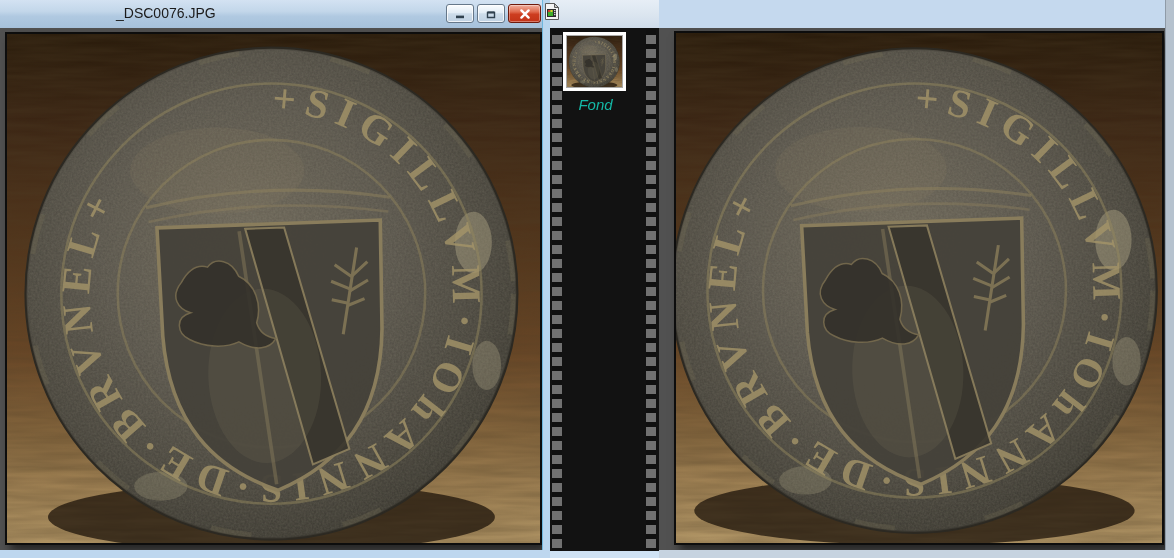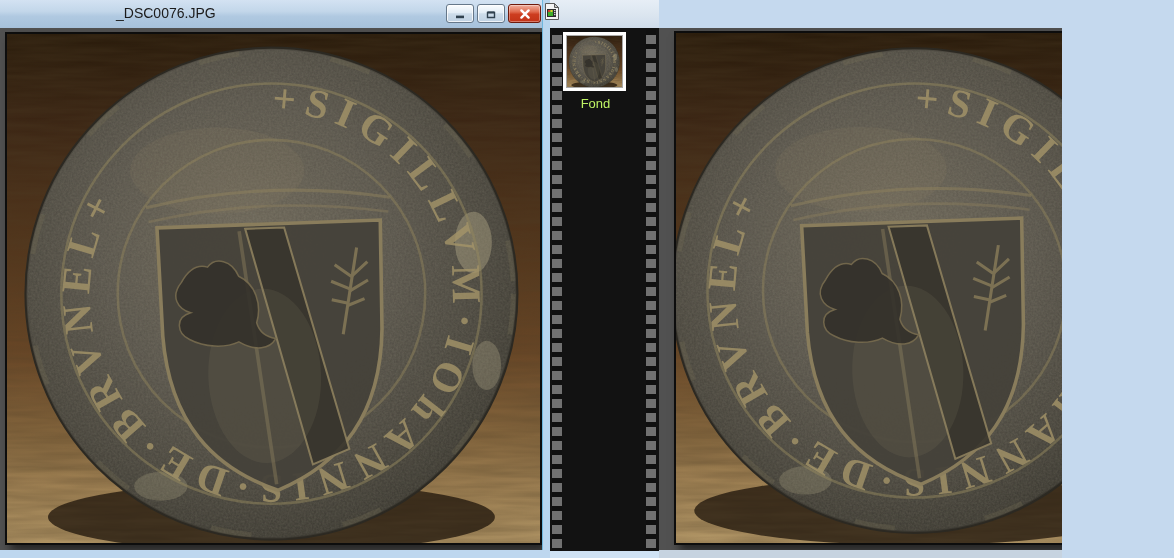--- a/index.html
+++ b/index.html
@@ -1,16 +1,16 @@
 <!DOCTYPE html>
 <html><head>
 <meta charset="utf-8">
 <style>
   html,body{margin:0;padding:0;background:#c5d9ee;font-family:"Liberation Sans",sans-serif;}
-  .stage{position:relative;width:1062px;height:558px;overflow:hidden;background:#c5d9ee;}
+  .stage{position:relative;width:1174px;height:558px;overflow:hidden;background:#c5d9ee;}
   .win{position:absolute;top:0;height:558px;}
   svg{display:block;}
 
   
   .win-left{left:0;width:551px;}
   .win-right{left:659px;width:515px;}
 
   .titlebar{position:relative;height:28px;border-bottom:1px solid #69839c;
     background:linear-gradient(180deg,#d3e2f2 0%,#c3d7ea 40%,#b0c9e1 58%,#a6c1db 100%);}
   .win-right .titlebar{border-bottom:1px solid #8ea0b2;
@@ -55,21 +55,21 @@
   .file-icon{position:absolute;left:-6px;top:2px;}
   .strip-body{position:absolute;top:28px;left:0;right:0;bottom:7px;background:#121212;}
   .sprockets{position:absolute;top:2px;bottom:0;width:10px;
     background:repeating-linear-gradient(to bottom,#101010 0 5px,#717171 5px 14px);}
   .sprockets.left{left:2px;}
   .sprockets.right{right:3px;}
   .strip-bottom{position:absolute;left:0;right:0;bottom:0;height:7px;background:#cfe2f4;}
   .thumb{position:absolute;left:13px;top:4px;width:65px;margin:0;text-align:center;}
   .thumb-img{width:63px;height:59px;background:#ffffff;display:flex;align-items:center;justify-content:center;}
   .thumb-img svg{width:55px;height:51px;border:1px solid #a9a9a9;}
-  .thumb figcaption{margin-top:5px;font-size:13px;color:#bef264;}
+  .thumb figcaption{margin-top:5px;font-size:15px;color:#14b8a6;font-style:italic;}
 </style>
 </head>
 <body>
 
 <div class="stage">
 
   <svg width="0" height="0" style="position:absolute" aria-hidden="true">
     <defs>
       <linearGradient id="woodg" x1="0" y1="0" x2="0" y2="1">
         <stop offset="0" stop-color="#241708"></stop>

